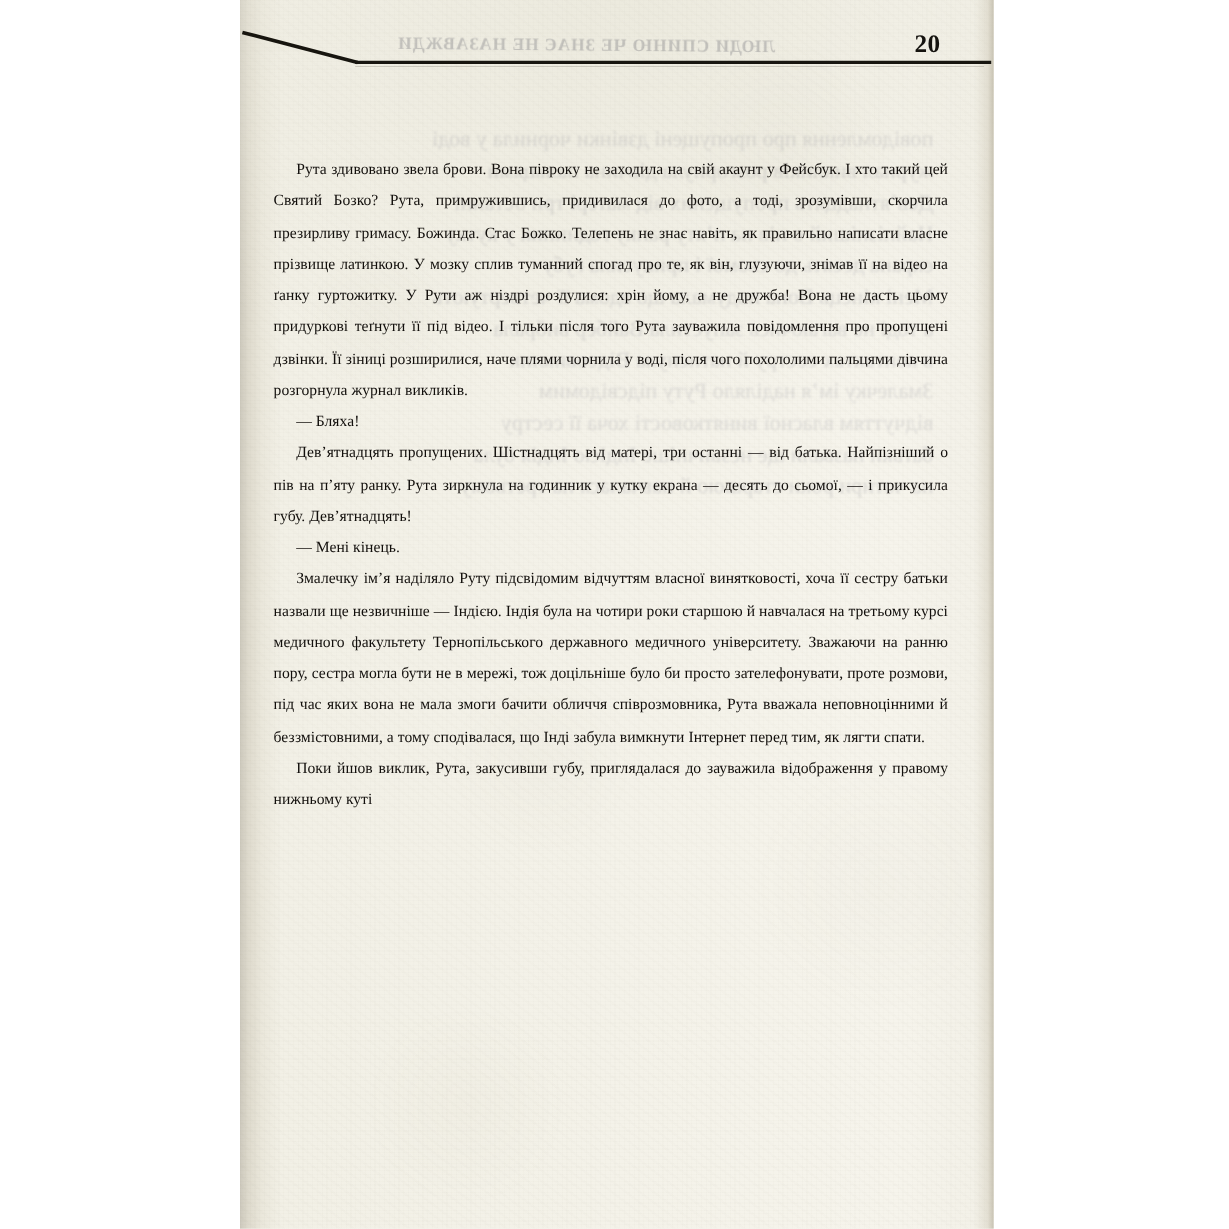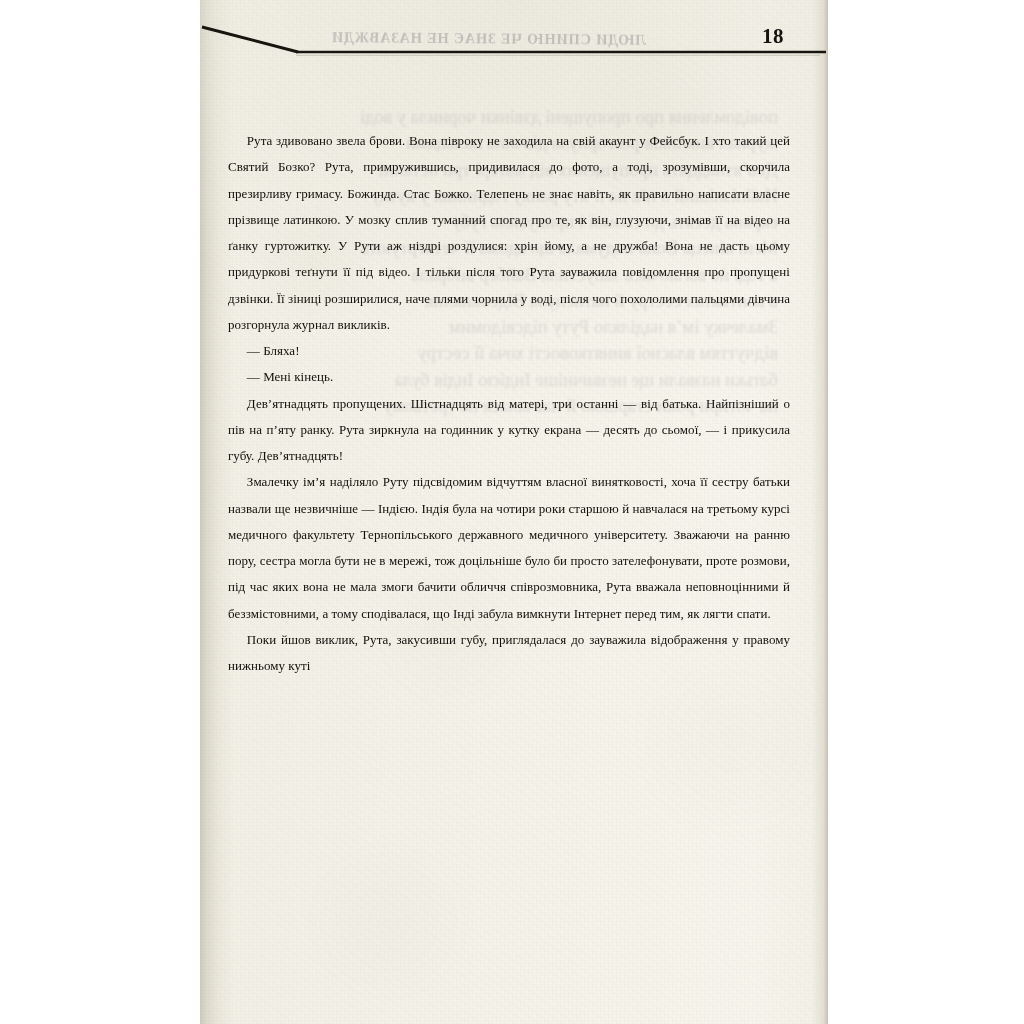--- a/index.html
+++ b/index.html
@@ -186,26 +186,26 @@
     <div id="header-zone">
 
       <div id="bleed-running-head">ЛЮДИ СПИНЮ ЧЕ ЗНАЄ НЕ НАЗАВЖДИ</div>
 
       <svg id="rule-group" viewBox="0 0 628 60" preserveAspectRatio="none">
         <line x1="2" y1="27" x2="98" y2="52" stroke="#17150f" stroke-width="3"></line>
         <line x1="96" y1="52" x2="626" y2="52" stroke="#17150f" stroke-width="2.6"></line>
         <line x1="96" y1="55.4" x2="620" y2="55.4" stroke="rgba(80,76,62,.22)" stroke-width="1"></line>
       </svg>
 
-      <div id="page-number">18</div>
+      <div id="page-number">20</div>
     </div>
 
     <div id="text-column">
       <p class="para">Рута здивовано звела брови. Вона півроку не заходила на свій акаунт у Фейсбук. І хто такий цей Святий Бозко? Рута, примружившись, придивилася до фото, а тоді, зрозумівши, скорчила презирливу гримасу. Божинда. Стас Божко. Телепень не знає навіть, як правильно написати власне прізвище латинкою. У мозку сплив туманний спогад про те, як він, глузуючи, знімав її на відео на ґанку гуртожитку. У Рути аж ніздрі роздулися: хрін йому, а не дружба! Вона не дасть цьому придуркові теґнути її під відео. І тільки після того Рута зауважила повідомлення про пропущені дзвінки. Її зіниці розширилися, наче плями чорнила у воді, після чого похололими пальцями дівчина розгорнула журнал викликів.</p>
       <p class="para dialogue">— Бляха!</p>
+      <p class="para">Дев’ятнадцять пропущених. Шістнадцять від матері, три останні — від батька. Найпізніший о пів на п’яту ранку. Рута зиркнула на годинник у кутку екрана — десять до сьомої, — і прикусила губу. Дев’ятнадцять!</p>
       <p class="para dialogue">— Мені кінець.</p>
-      <p class="para">Дев’ятнадцять пропущених. Шістнадцять від матері, три останні — від батька. Найпізніший о пів на п’яту ранку. Рута зиркнула на годинник у кутку екрана — десять до сьомої, — і прикусила губу. Дев’ятнадцять!</p>
       <p class="para">Змалечку ім’я наділяло Руту підсвідомим відчуттям власної винятковості, хоча її сестру батьки назвали ще незвичніше — Індією. Індія була на чотири роки старшою й навчалася на третьому курсі медичного факультету Тернопільського державного медичного університету. Зважаючи на ранню пору, сестра могла бути не в мережі, тож доцільніше було би просто зателефонувати, проте розмови, під час яких вона не мала змоги бачити обличчя співрозмовника, Рута вважала неповноцінними й беззмістовними, а тому сподівалася, що Інді забула вимкнути Інтернет перед тим, як лягти спати.</p>
       <p class="para">Поки йшов виклик, Рута, закусивши губу, приглядалася до зауважила відображення у правому нижньому куті</p>
     </div>
 
   </div>
 </div>
 
 </body></html>

